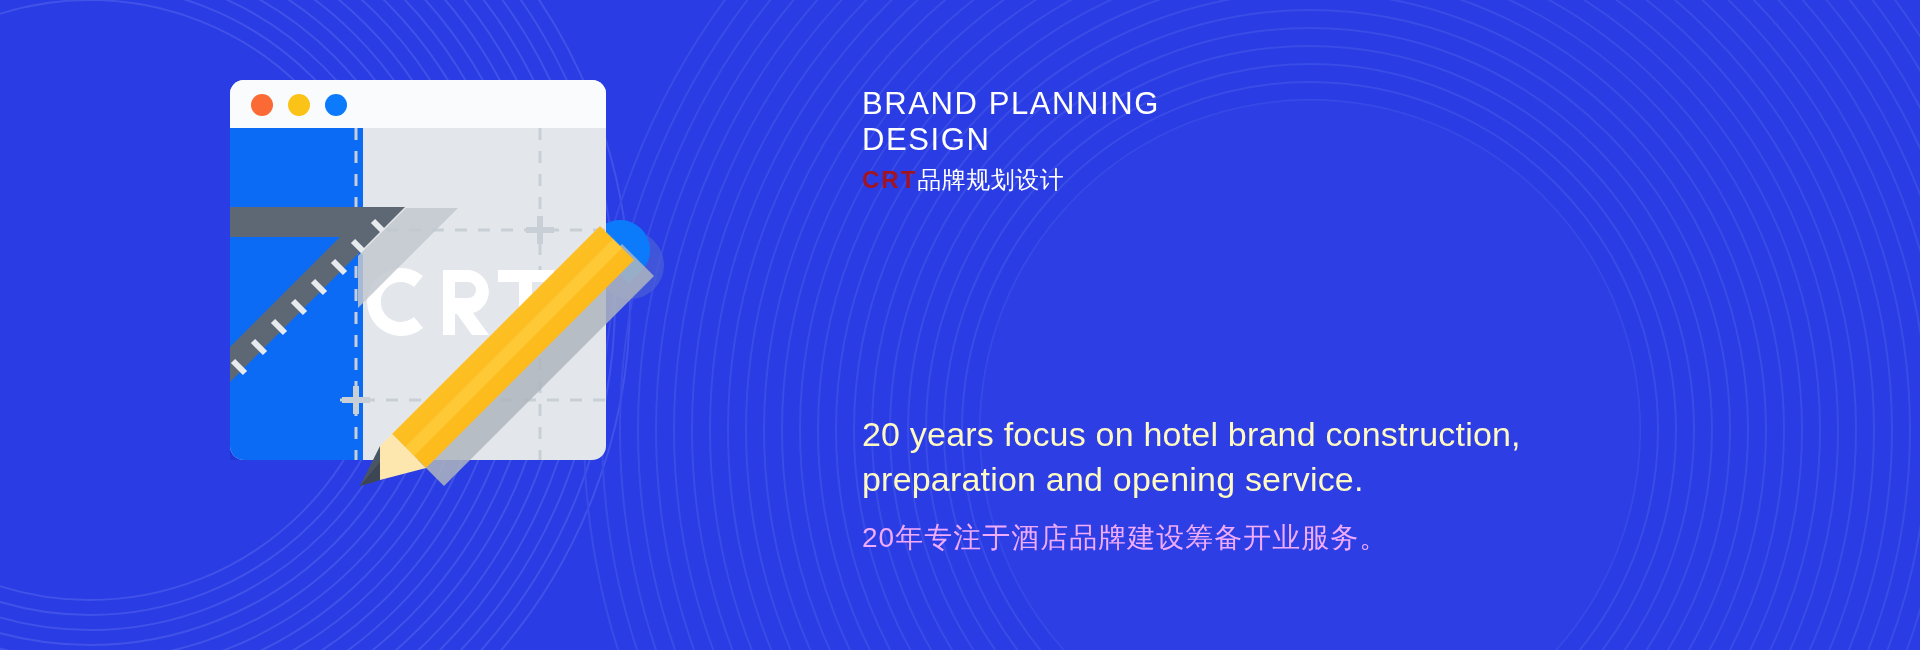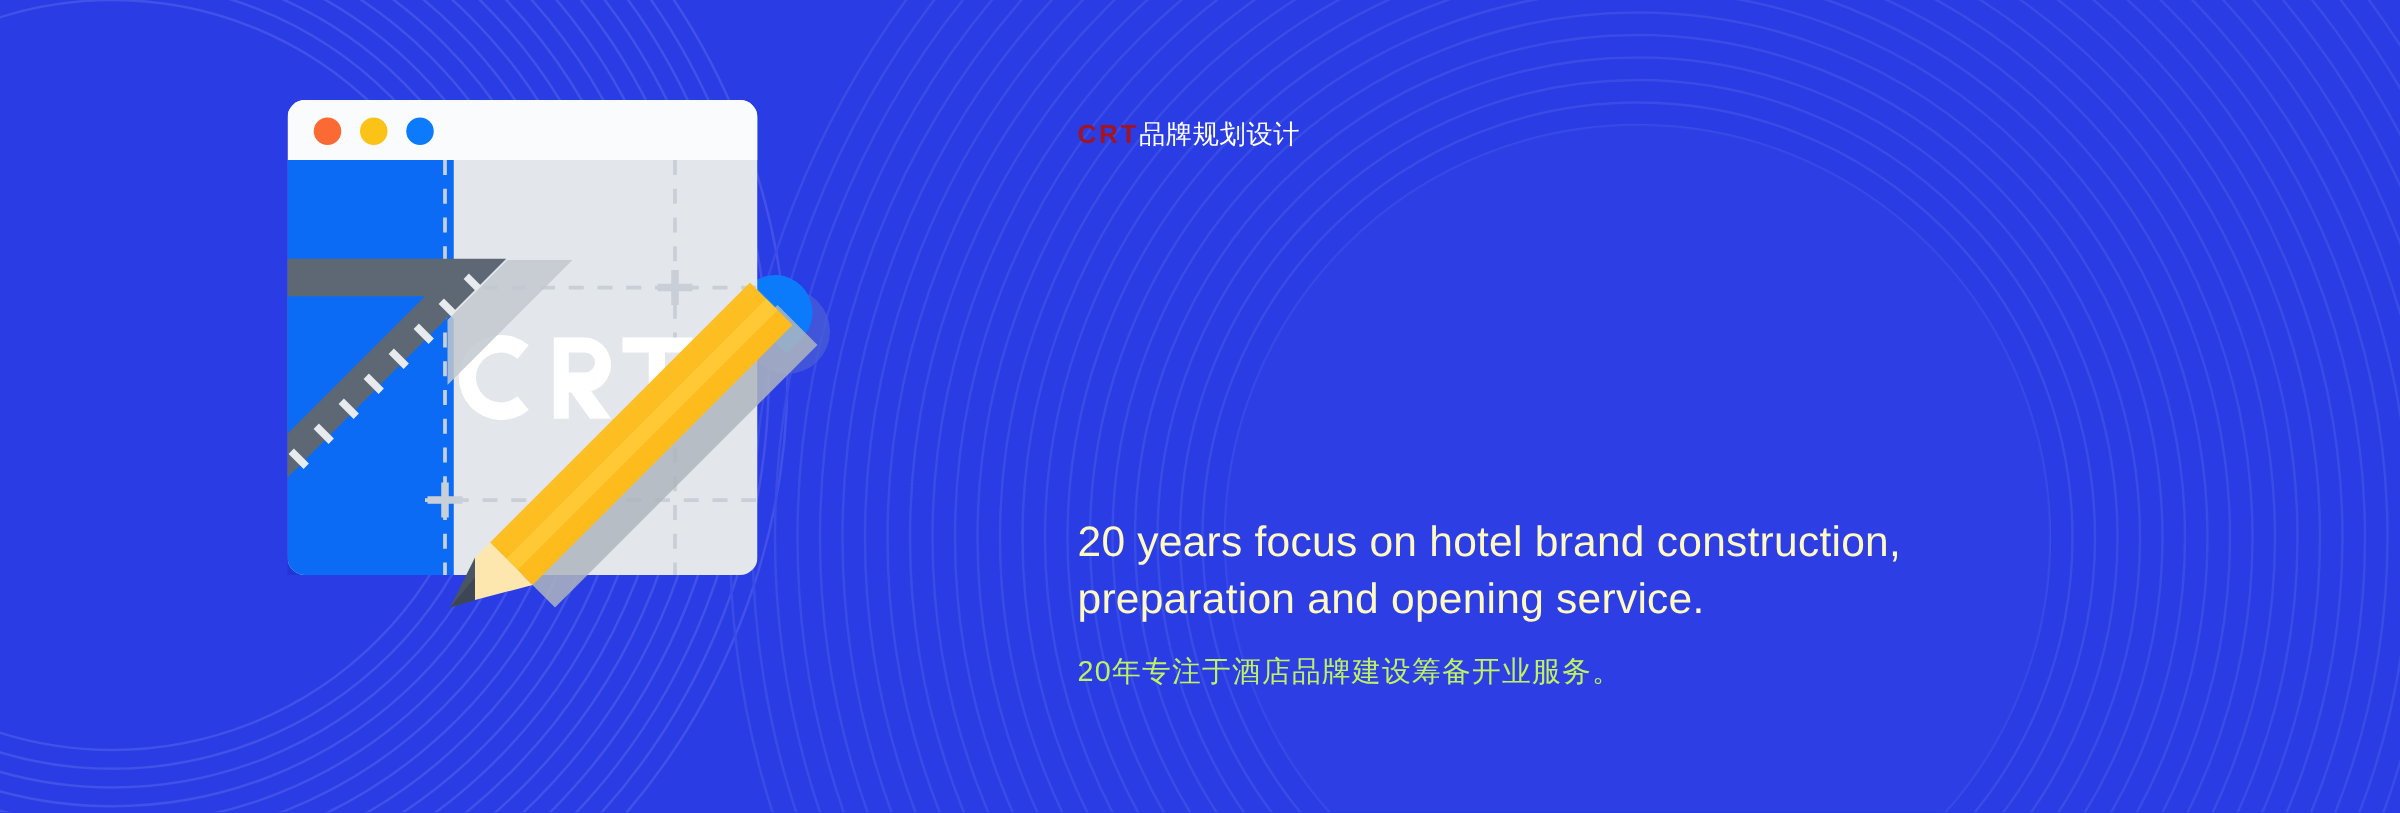--- a/index.html
+++ b/index.html
@@ -50,21 +50,21 @@
   .headline {
     font-size:31px;
     line-height:36px;
     letter-spacing:1.6px;
     color:#FFFFFF;
     font-weight:400;
     white-space:pre-line;
   }
   .sub-cn {
     margin-top:9px;
-    font-size:21px;
+    font-size:24px;
     line-height:25px;
     letter-spacing:0.5px;
     color:#FFFFFF;
     font-weight:400;
   }
   .sub-cn .crt-mark {
     color:#A31420;
     letter-spacing:2px;
     font-weight:700;
   }
@@ -78,23 +78,23 @@
   .tagline-en {
     font-size:34px;
     line-height:45px;
     color:#fef9c3;
     font-weight:300;
     letter-spacing:0.2px;
     white-space:pre-line;
   }
   .tagline-cn {
     margin-top:13px;
-    font-size:23px;
+    font-size:28px;
     line-height:45px;
-    color:#bef264;
+    color:#f0abfc;
     font-weight:400;
     letter-spacing:1px;
   }
 </style>
 </head>
 <body>
 
 <div id="banner">
 
   <div class="rings" id="rings-left">
@@ -245,20 +245,22 @@
 
         <path d="M162 354 L196 388 L150 400 L150 366 Z" fill="#FDE7AE"></path>
 
         <path d="M150 366 L150 400 L130 406 Z" fill="#4A5564"></path>
         <path d="M150 382 L150 400 L130 406 Z" fill="#3D4654"></path>
       </g>
     </svg>
   </div>
 
   <div id="headline-block">
+    <div class="headline">BRAND PLANNING
+DESIGN</div>
     <div class="sub-cn">
       <span class="crt-mark">CRT</span><span>品牌规划设计</span>
     </div>
   </div>
 
   <div id="tagline-block">
     <div class="tagline-en">20 years focus on hotel brand construction,
 preparation and opening service.</div>
     <div class="tagline-cn">20年专注于酒店品牌建设筹备开业服务。</div>
   </div>

